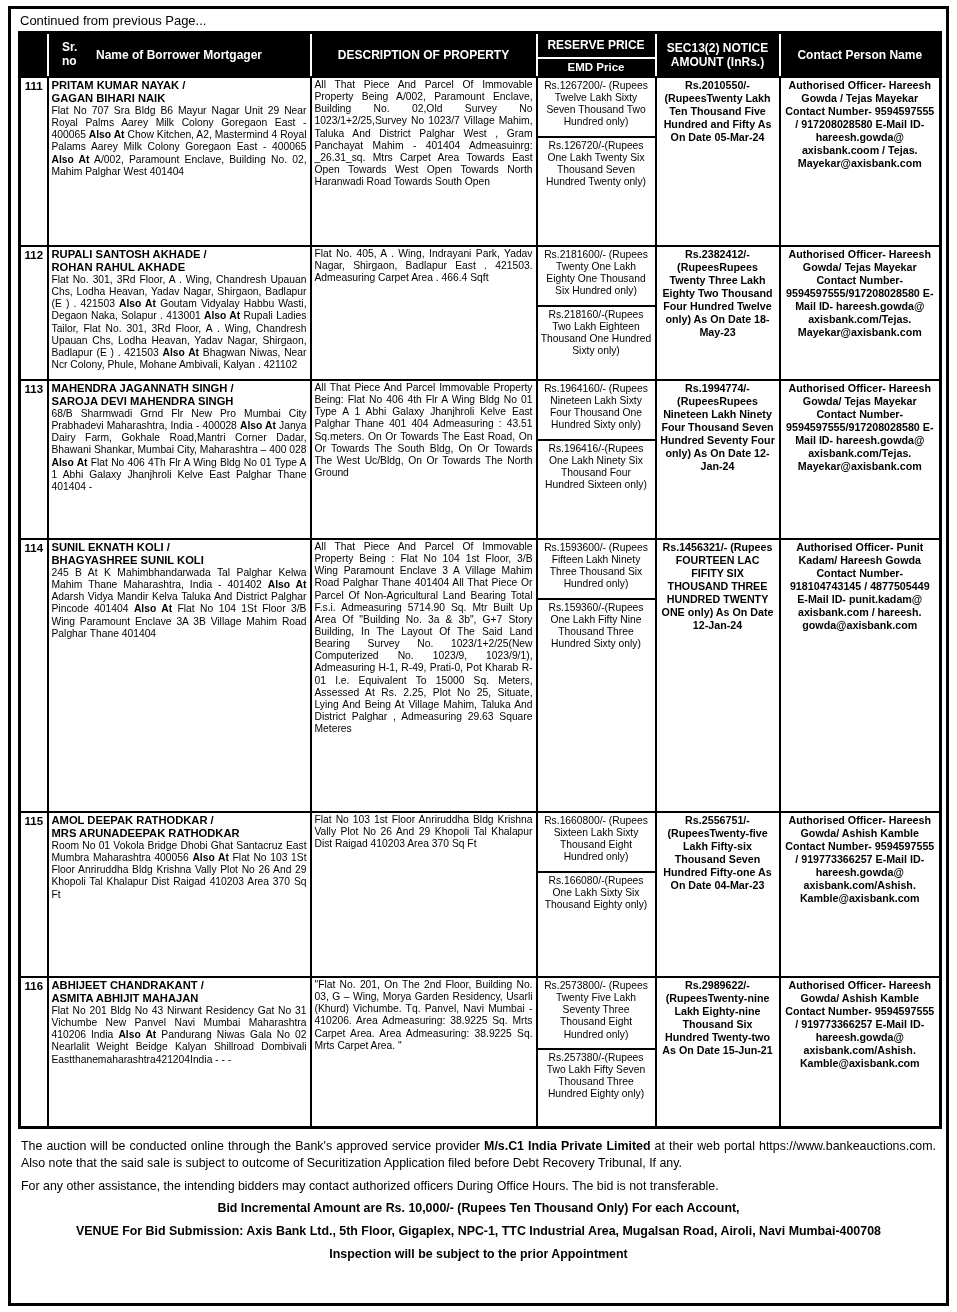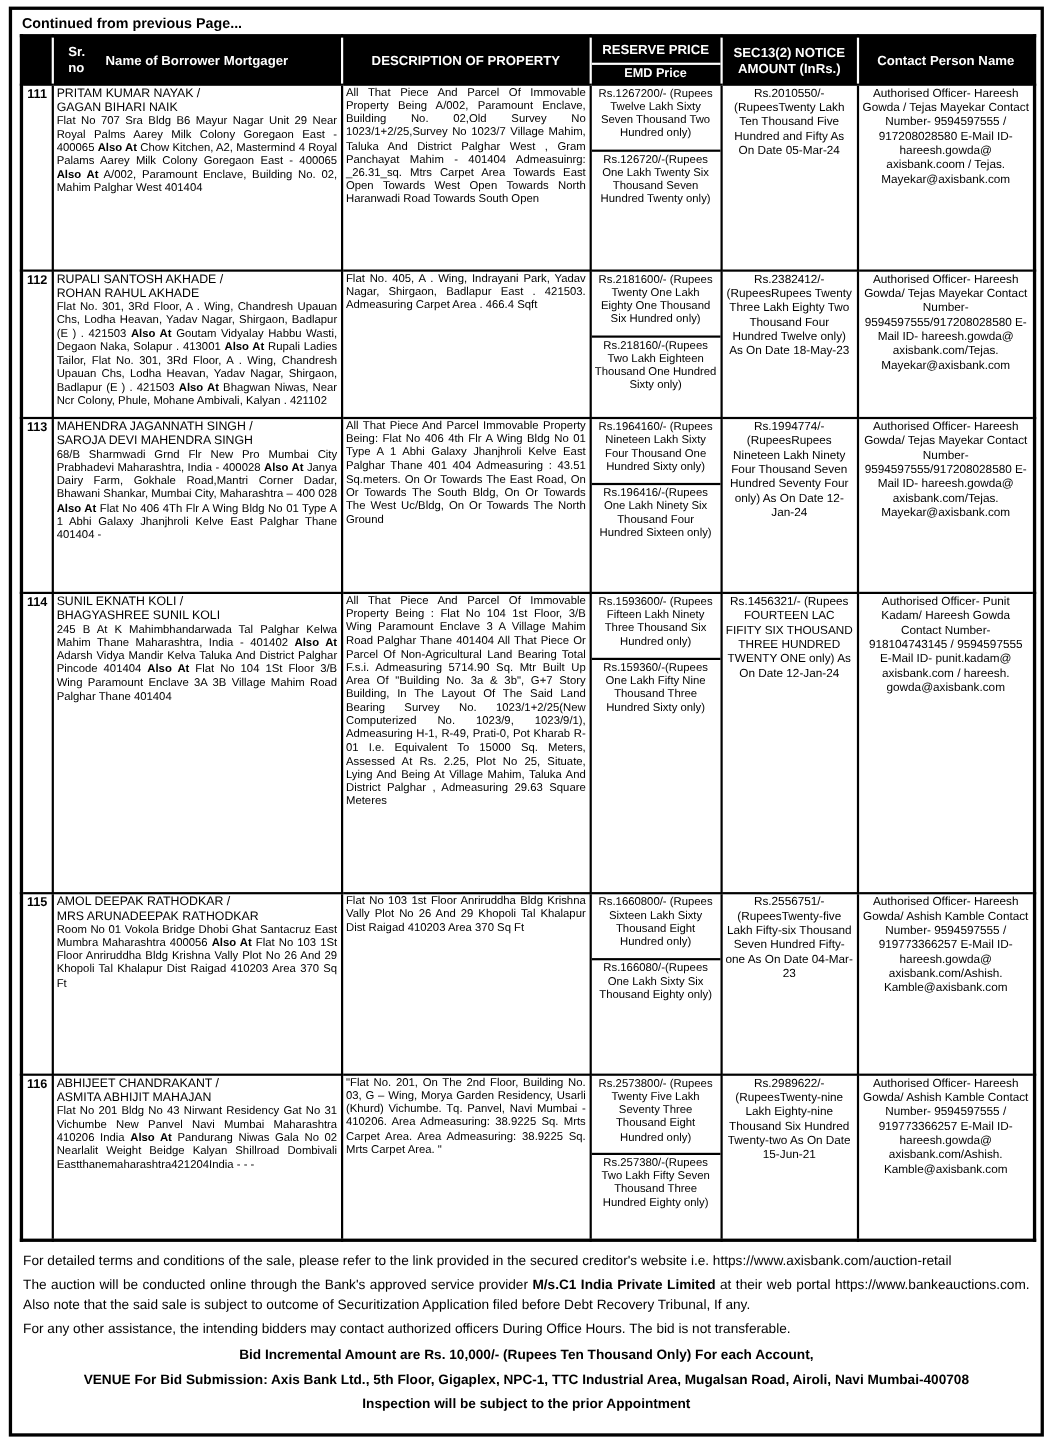--- a/index.html
+++ b/index.html
@@ -5,21 +5,21 @@
   * { box-sizing: border-box; }
   html,body { margin:0; padding:0; }
   body {
     width:957px; height:1312px; background:#fff; color:#000;
     font-family:"Liberation Sans", sans-serif; position:relative; overflow:hidden;
   }
   .frame {
     position:absolute; left:8px; top:6px; width:941px; height:1300px;
     border:3px solid #000; background:#fff; padding:2px 7px 0; overflow:hidden;
   }
-  .continued { font-weight:bold; font-size:13px; padding:2px 2px 3px; }
+  .continued { font-weight:normal; font-size:13px; padding:2px 2px 3px; }
 
   table.auction {
     border-collapse:collapse; table-layout:fixed; width:921px;
     border:3px solid #000;
   }
   th {
     background:#000; color:#fff; font-weight:bold; font-size:12px;
     text-align:center; vertical-align:middle; padding:2px 1px;
     border:2px solid #000; border-right:2px solid #fff;
   }
@@ -27,27 +27,27 @@
   th.threserve { padding:0; }
   .th-res-top { padding:4px 1px 5px; border-bottom:2px solid #fff; }
   .th-res-bot { padding:2px 1px 3px; font-size:11.5px; }
   .srh div { line-height:1.15;margin-left:40px; }
 
   td {
     border:2px solid #000; vertical-align:top;
     font-size:10.3px; line-height:1.18; padding:1px 3px 2px;
   }
   td.sr { font-weight:bold; font-size:11.5px; text-align:center; padding-top:2px; }
-  .bname { font-weight:normal; font-size:11.2px; line-height:1.16; }
+  .bname { font-weight:bold; font-size:11.2px; line-height:1.16; }
   .addr { text-align:justify; }
   td.desccell { text-align:justify; }
   td.pricecell { padding:0; text-align:center; }
   .reserve { border-bottom:2px solid #000; padding:2px 3px 7px; }
   .emd { padding:2px 3px; }
-  td.noticecell, td.contactcell { font-weight:normal; text-align:center; font-size:10.7px; line-height:1.22; }
+  td.noticecell, td.contactcell { font-weight:bold; text-align:center; font-size:10.7px; line-height:1.22; }
 
   .footer { padding:9px 3px 0; font-size:12.4px; line-height:1.42; }
   .fline { margin:0 0 5px; }
   .fjust { text-align:justify; }
   .fbold { font-weight:bold;text-align:center; }
 </style>
 </head>
 <body>
 
 <div class="frame">
@@ -130,21 +130,21 @@
           <div class="bname">SUNIL EKNATH KOLI /</div>
           <div class="bname">BHAGYASHREE SUNIL KOLI</div>
           <div class="addr"><span>245 B At K Mahimbhandarwada Tal Palghar Kelwa Mahim Thane Maharashtra, India - 401402 </span><b>Also At</b><span> Adarsh Vidya Mandir Kelva Taluka And District Palghar Pincode 401404 </span><b>Also At</b><span> Flat No 104 1St Floor 3/B Wing Paramount Enclave 3A 3B Village Mahim Road Palghar Thane 401404</span></div>
         </td>
         <td class="desccell">All That Piece And Parcel Of Immovable Property Being : Flat No 104 1st Floor, 3/B Wing Paramount Enclave 3 A Village Mahim Road Palghar Thane 401404  All That Piece Or Parcel Of Non-Agricultural Land Bearing Total F.s.i. Admeasuring 5714.90 Sq. Mtr Built Up Area Of "Building No. 3a &amp; 3b", G+7 Story Building, In The Layout Of The Said Land Bearing Survey No. 1023/1+2/25(New Computerized No. 1023/9, 1023/9/1), Admeasuring H-1, R-49, Prati-0, Pot Kharab R-01 I.e. Equivalent To 15000 Sq. Meters, Assessed At Rs. 2.25,  Plot No 25, Situate, Lying And Being At Village Mahim, Taluka And District Palghar , Admeasuring 29.63 Square Meteres</td>
         <td class="pricecell">
           <div class="reserve">Rs.1593600/- (Rupees Fifteen Lakh Ninety Three Thousand Six Hundred only)</div>
           <div class="emd">Rs.159360/-(Rupees One Lakh Fifty Nine Thousand Three Hundred Sixty only)</div>
         </td>
         <td class="noticecell">Rs.1456321/- (Rupees FOURTEEN LAC FIFITY SIX THOUSAND THREE HUNDRED TWENTY ONE only) As On Date 12-Jan-24</td>
-        <td class="contactcell">Authorised Officer- Punit Kadam/ Hareesh Gowda Contact Number- 918104743145 / 9594597555 E-Mail ID- punit.kadam@ axisbank.com / hareesh. gowda@axisbank.com</td>
+        <td class="contactcell">Authorised Officer- Punit Kadam/ Hareesh Gowda Contact Number- 918104743145 / 4877505449 E-Mail ID- punit.kadam@ axisbank.com / hareesh. gowda@axisbank.com</td>
       </tr>
       <tr>
         <td class="sr" style="height:165px">115</td>
         <td>
           <div class="bname">AMOL DEEPAK RATHODKAR /</div>
           <div class="bname">MRS ARUNADEEPAK RATHODKAR</div>
           <div class="addr"><span>Room No 01 Vokola Bridge Dhobi Ghat Santacruz East Mumbra Maharashtra 400056 </span><b>Also At</b><span> Flat No 103 1St Floor Anriruddha Bldg Krishna Vally Plot No 26 And 29 Khopoli Tal Khalapur Dist Raigad 410203 Area 370 Sq Ft</span></div>
         </td>
         <td class="desccell">Flat No 103 1st Floor Anriruddha Bldg Krishna Vally Plot No 26 And 29 Khopoli Tal Khalapur Dist Raigad 410203 Area 370 Sq Ft</td>
         <td class="pricecell">
@@ -166,21 +166,20 @@
           <div class="reserve">Rs.2573800/- (Rupees Twenty Five Lakh Seventy Three Thousand Eight Hundred only)</div>
           <div class="emd">Rs.257380/-(Rupees Two Lakh Fifty Seven Thousand Three Hundred Eighty only)</div>
         </td>
         <td class="noticecell">Rs.2989622/- (RupeesTwenty-nine Lakh Eighty-nine Thousand Six Hundred Twenty-two As On Date 15-Jun-21</td>
         <td class="contactcell">Authorised Officer- Hareesh Gowda/ Ashish Kamble Contact Number- 9594597555 / 919773366257 E-Mail ID- hareesh.gowda@ axisbank.com/Ashish. Kamble@axisbank.com</td>
       </tr>
     </tbody>
   </table>
 
   <div class="footer">
-    <div class="fline">For detailed terms and conditions of the sale, please refer to the link provided in the secured creditor's website i.e. https://www.axisbank.com/auction-retail</div>
     <div class="fline fjust"><span>The auction will be conducted online through the Bank's approved service provider </span><b>M/s.C1 India Private Limited</b><span> at their web portal https://www.bankeauctions.com. Also note that the said sale is subject to outcome of Securitization Application filed before Debt Recovery Tribunal, If any.</span></div>
     <div class="fline">For any other assistance, the intending bidders may contact authorized officers During Office Hours. The bid is not transferable.</div>
     <div class="fline fbold">Bid Incremental Amount are Rs. 10,000/- (Rupees Ten Thousand Only) For each Account,</div>
     <div class="fline fbold">VENUE For Bid Submission: Axis Bank Ltd., 5th Floor, Gigaplex, NPC-1, TTC Industrial Area, Mugalsan Road, Airoli, Navi Mumbai-400708</div>
     <div class="fline fbold">Inspection will be subject to the prior Appointment</div>
 
   </div>
 </div>
 
 </body></html>

